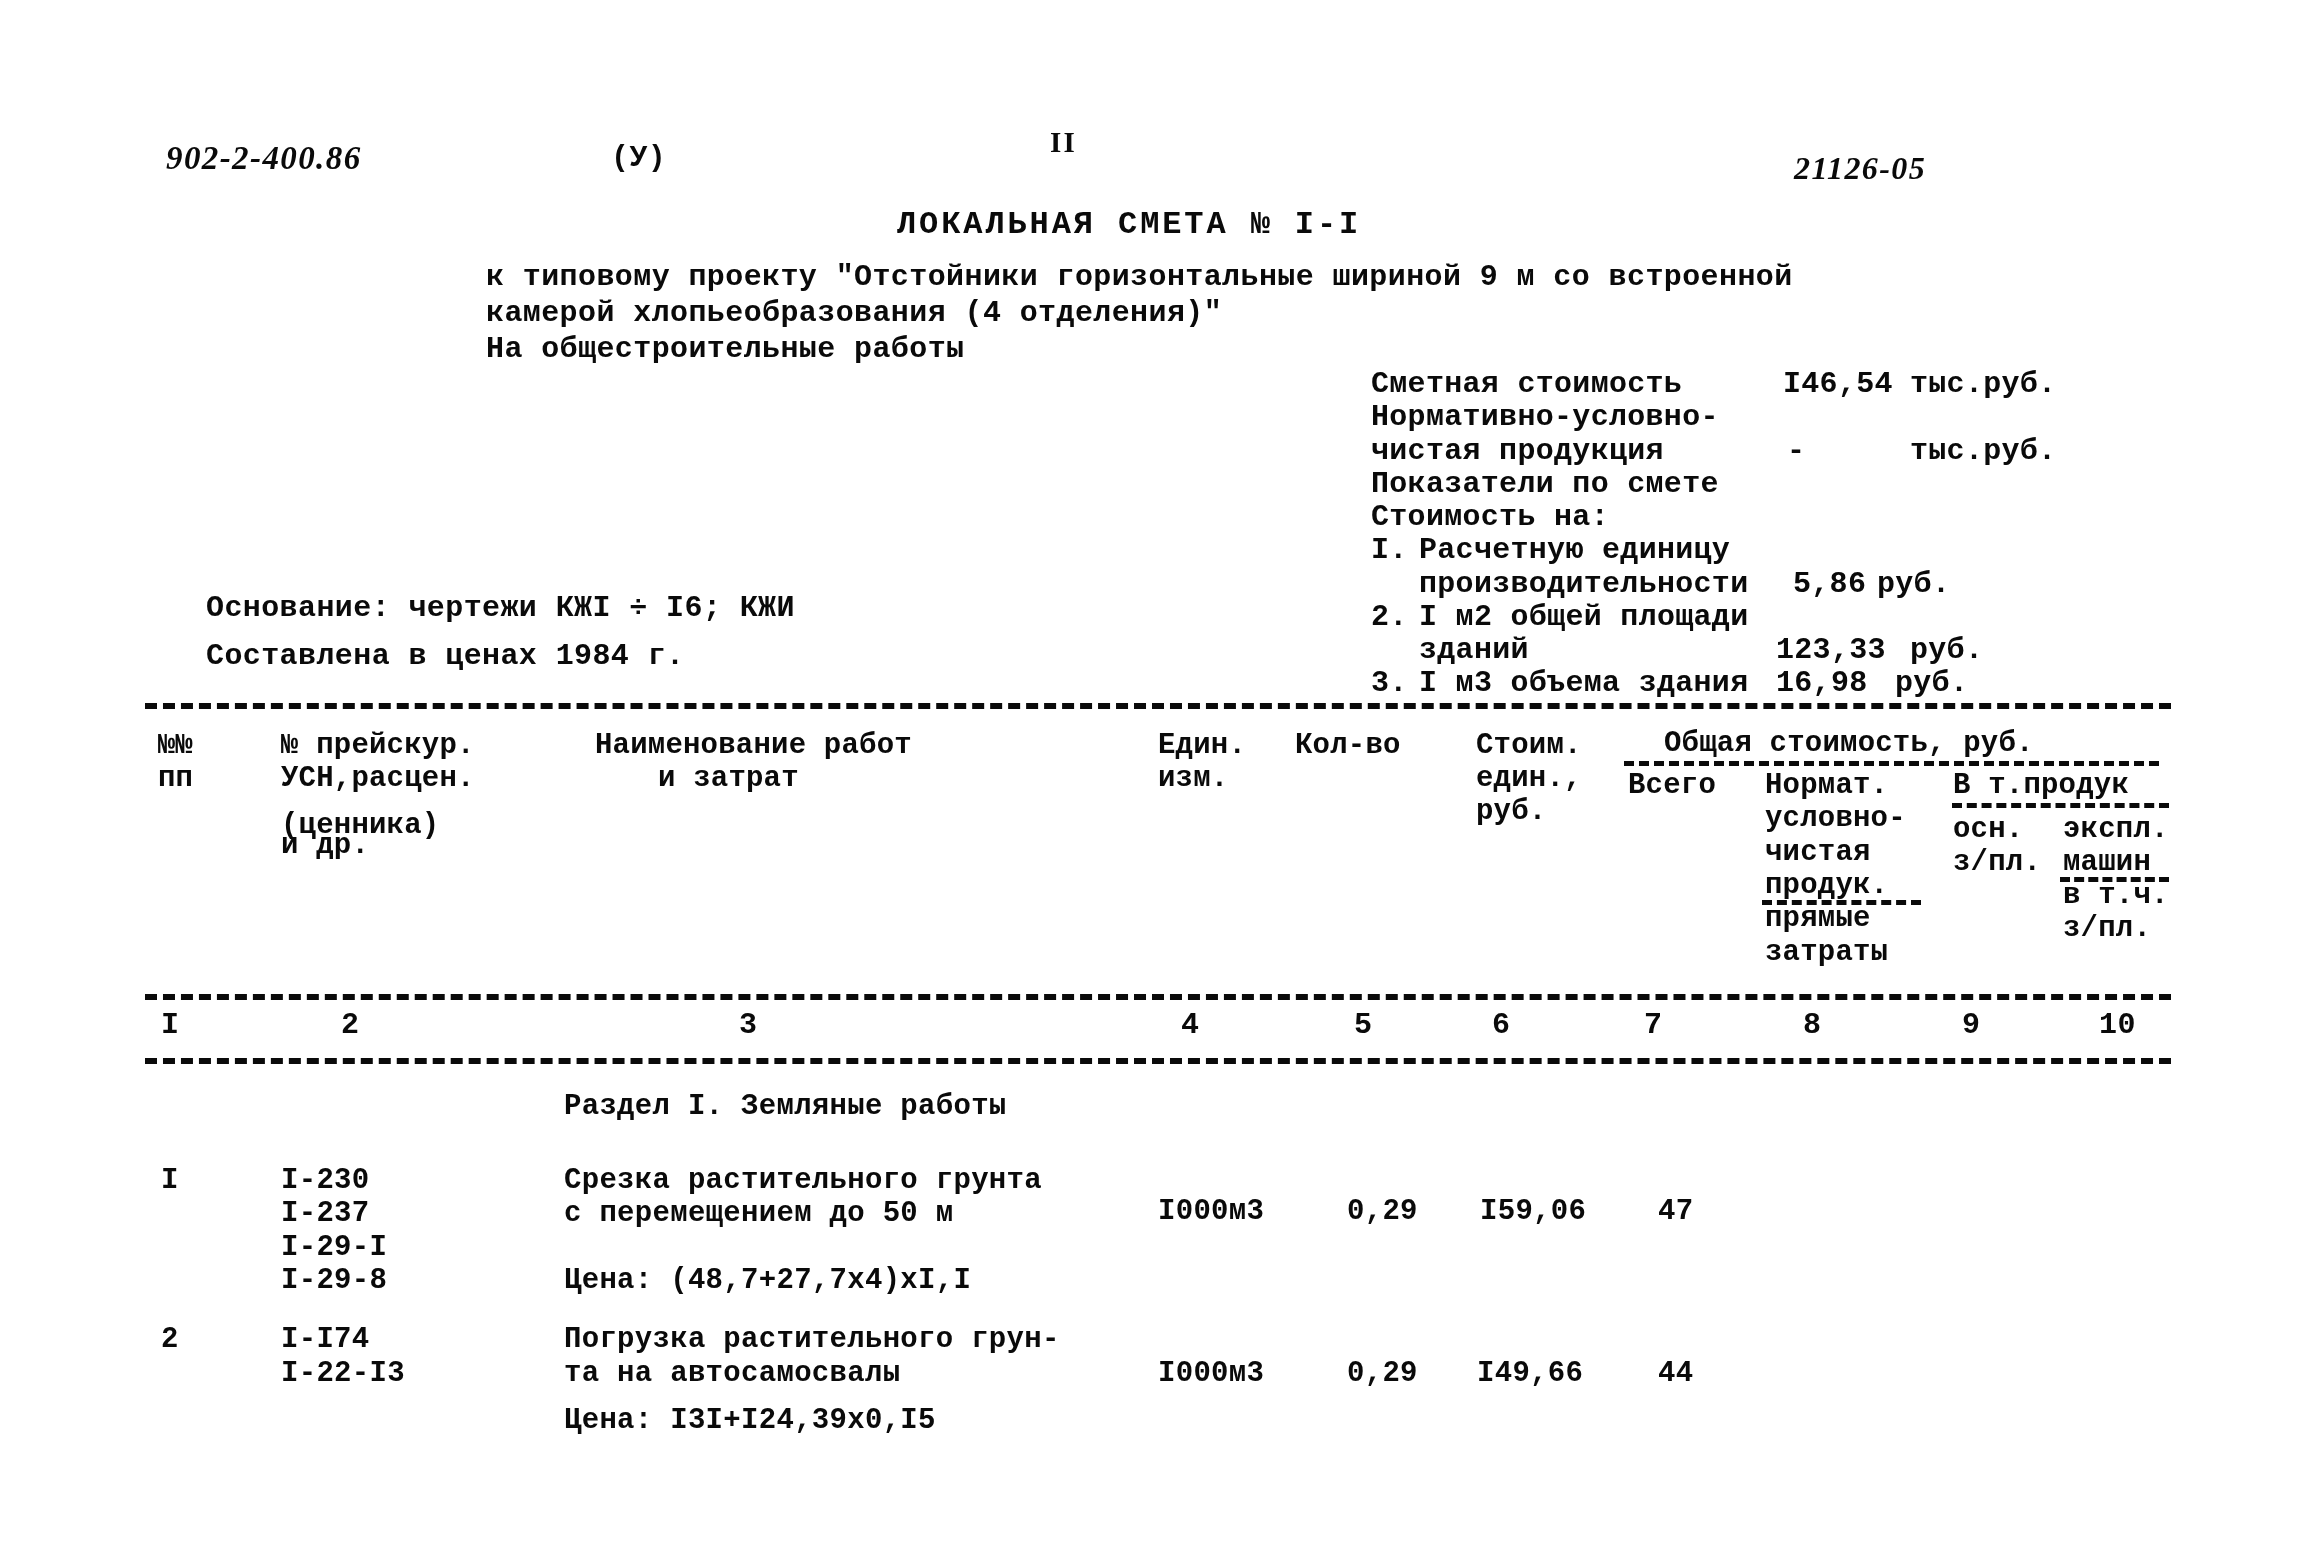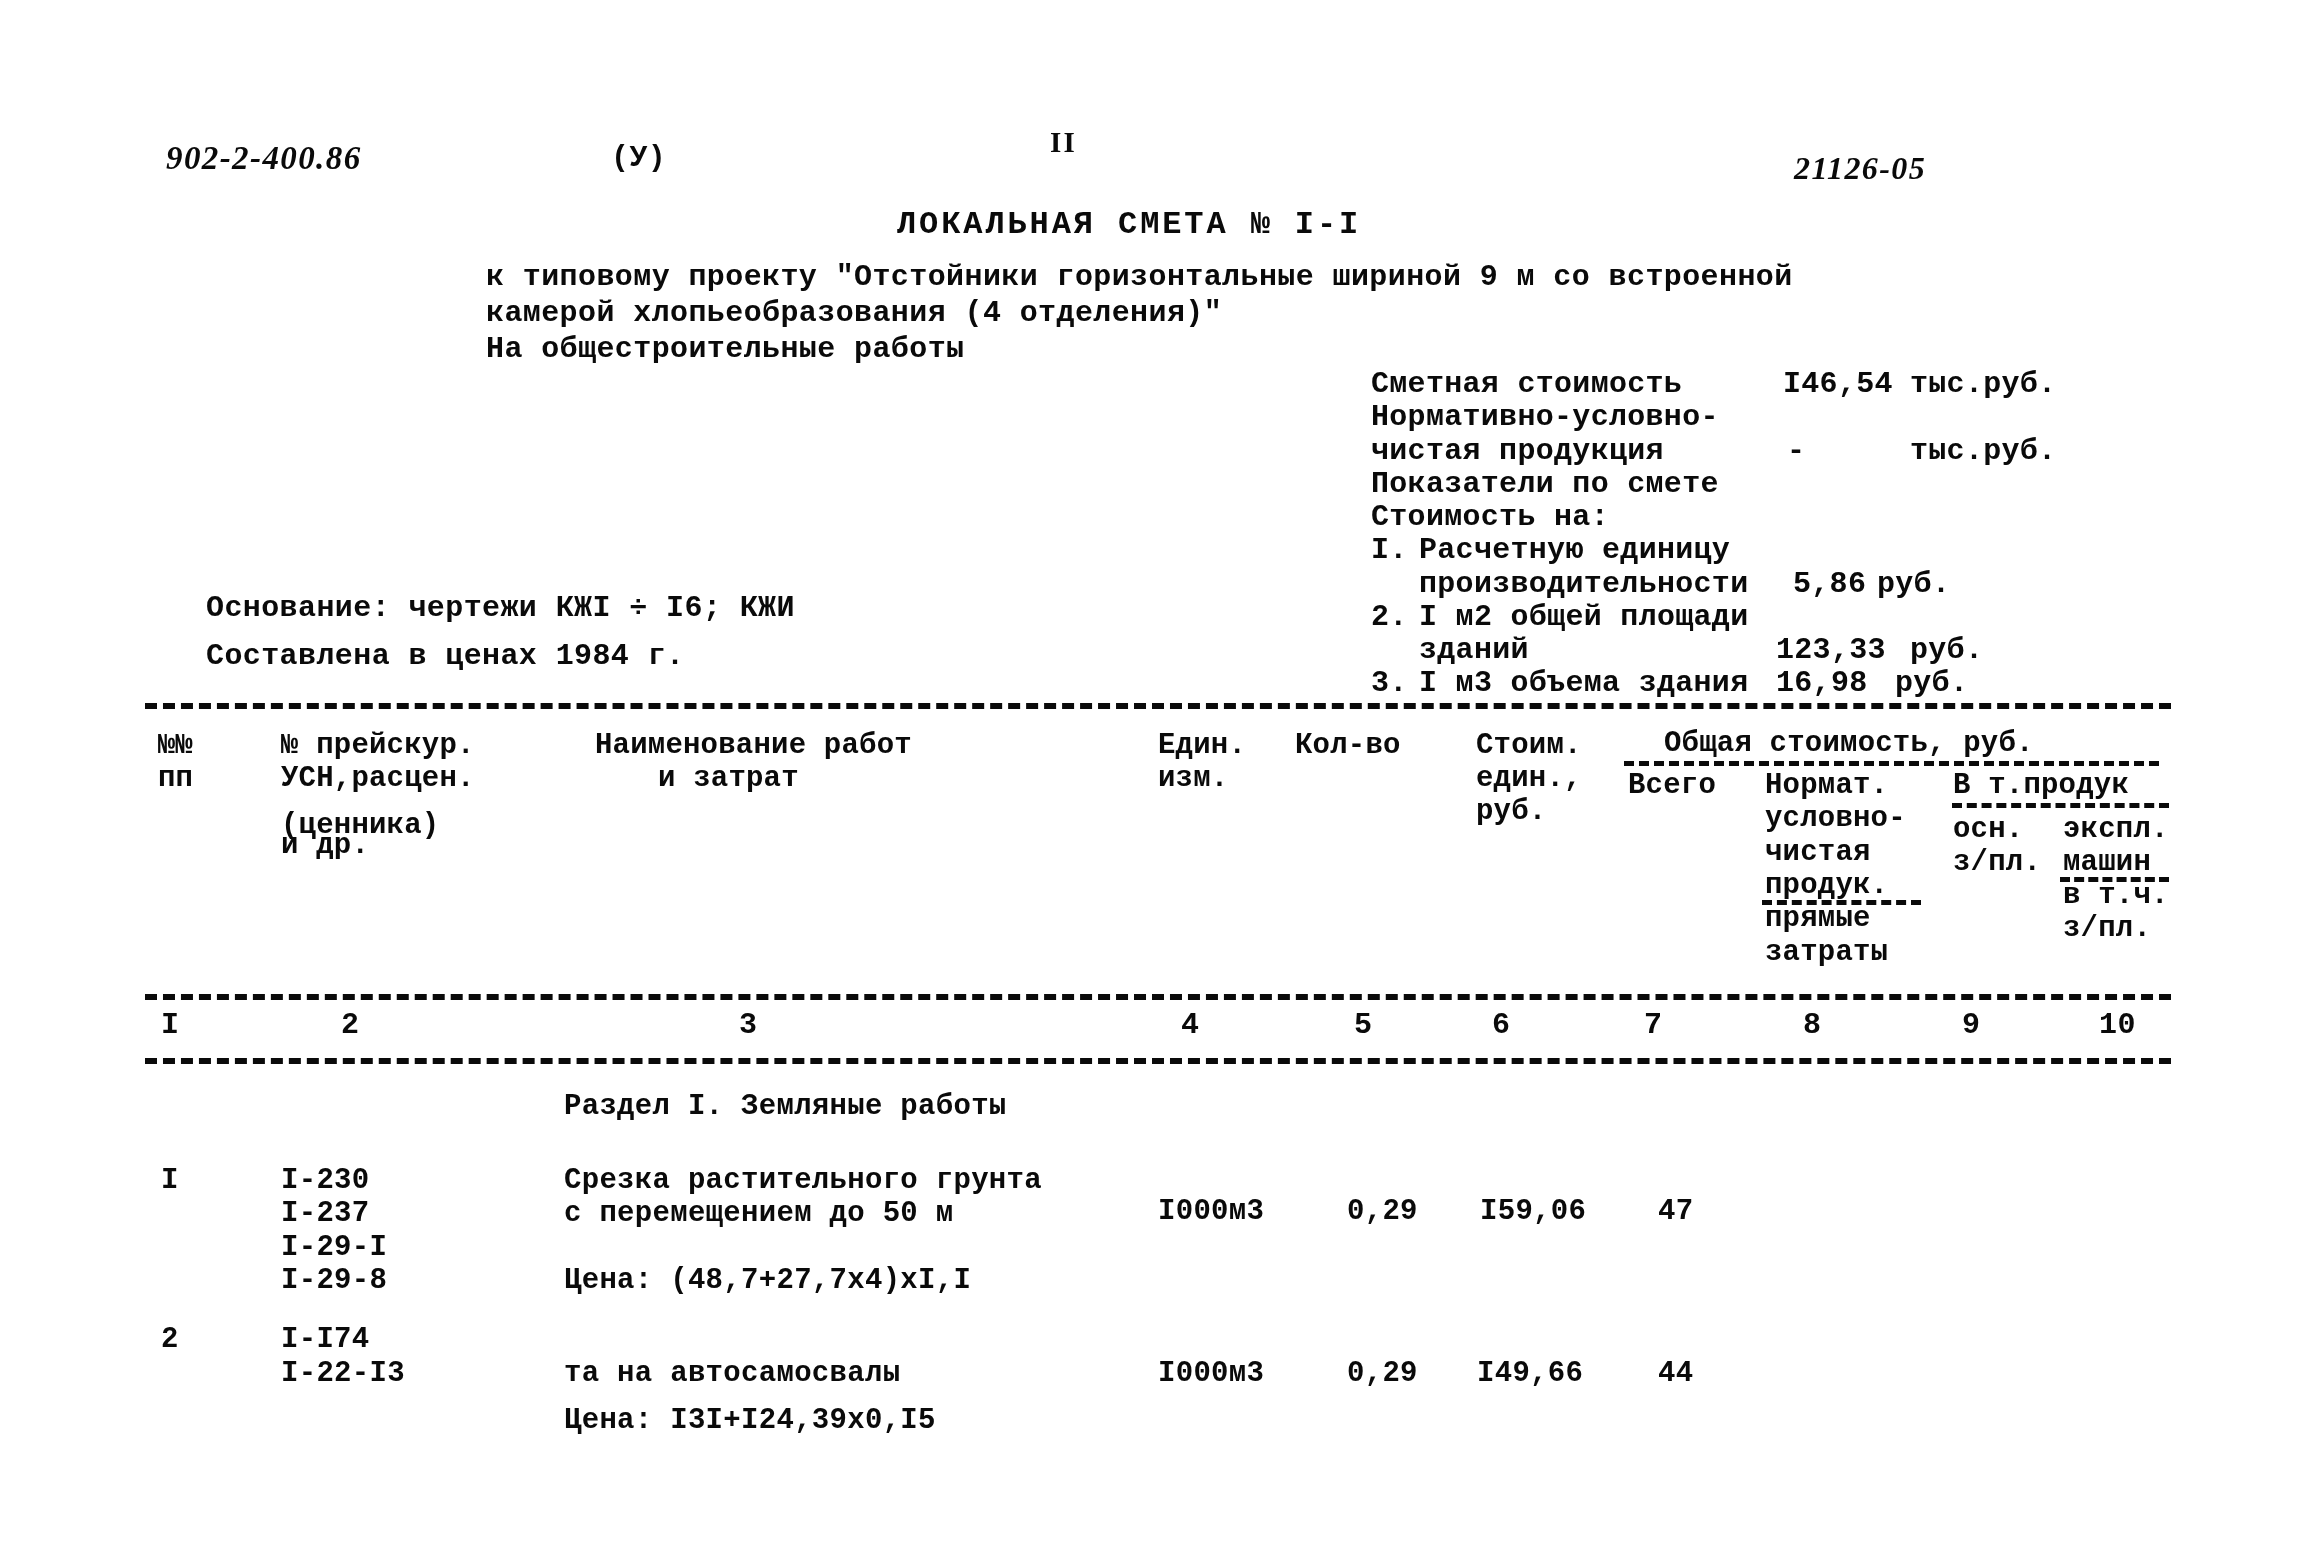--- a/index.html
+++ b/index.html
@@ -220,20 +220,21 @@
   <div class="t cell" style="left:1658px; top:1197px;">47</div>
   <div class="t cell" style="left:1765px; top:1197px;"></div>
   <div class="t cell" style="left:1953px; top:1197px;"></div>
   <div class="t cell" style="left:2069px; top:1197px;"></div>
 
   <div class="t cell" style="left:161px; top:1325px;">2</div>
 
   <div class="t cell" style="left:281px; top:1325px;">I-I74</div>
   <div class="t cell" style="left:281px; top:1359px;">I-22-I3</div>
 
+  <div class="t cell" style="left:564px; top:1325px;">Погрузка растительного грун-</div>
   <div class="t cell" style="left:564px; top:1359px;">та на автосамосвалы</div>
   <div class="t cell" style="left:564px; top:1406px;">Цена: I3I+I24,39х0,I5</div>
 
   <div class="t cell" style="left:1158px; top:1359px;">I000м3</div>
   <div class="t cell" style="left:1347px; top:1359px;">0,29</div>
   <div class="t cell" style="left:1477px; top:1359px;">I49,66</div>
   <div class="t cell" style="left:1658px; top:1359px;">44</div>
   <div class="t cell" style="left:1765px; top:1359px;"></div>
   <div class="t cell" style="left:1953px; top:1359px;"></div>
   <div class="t cell" style="left:2069px; top:1359px;"></div>

